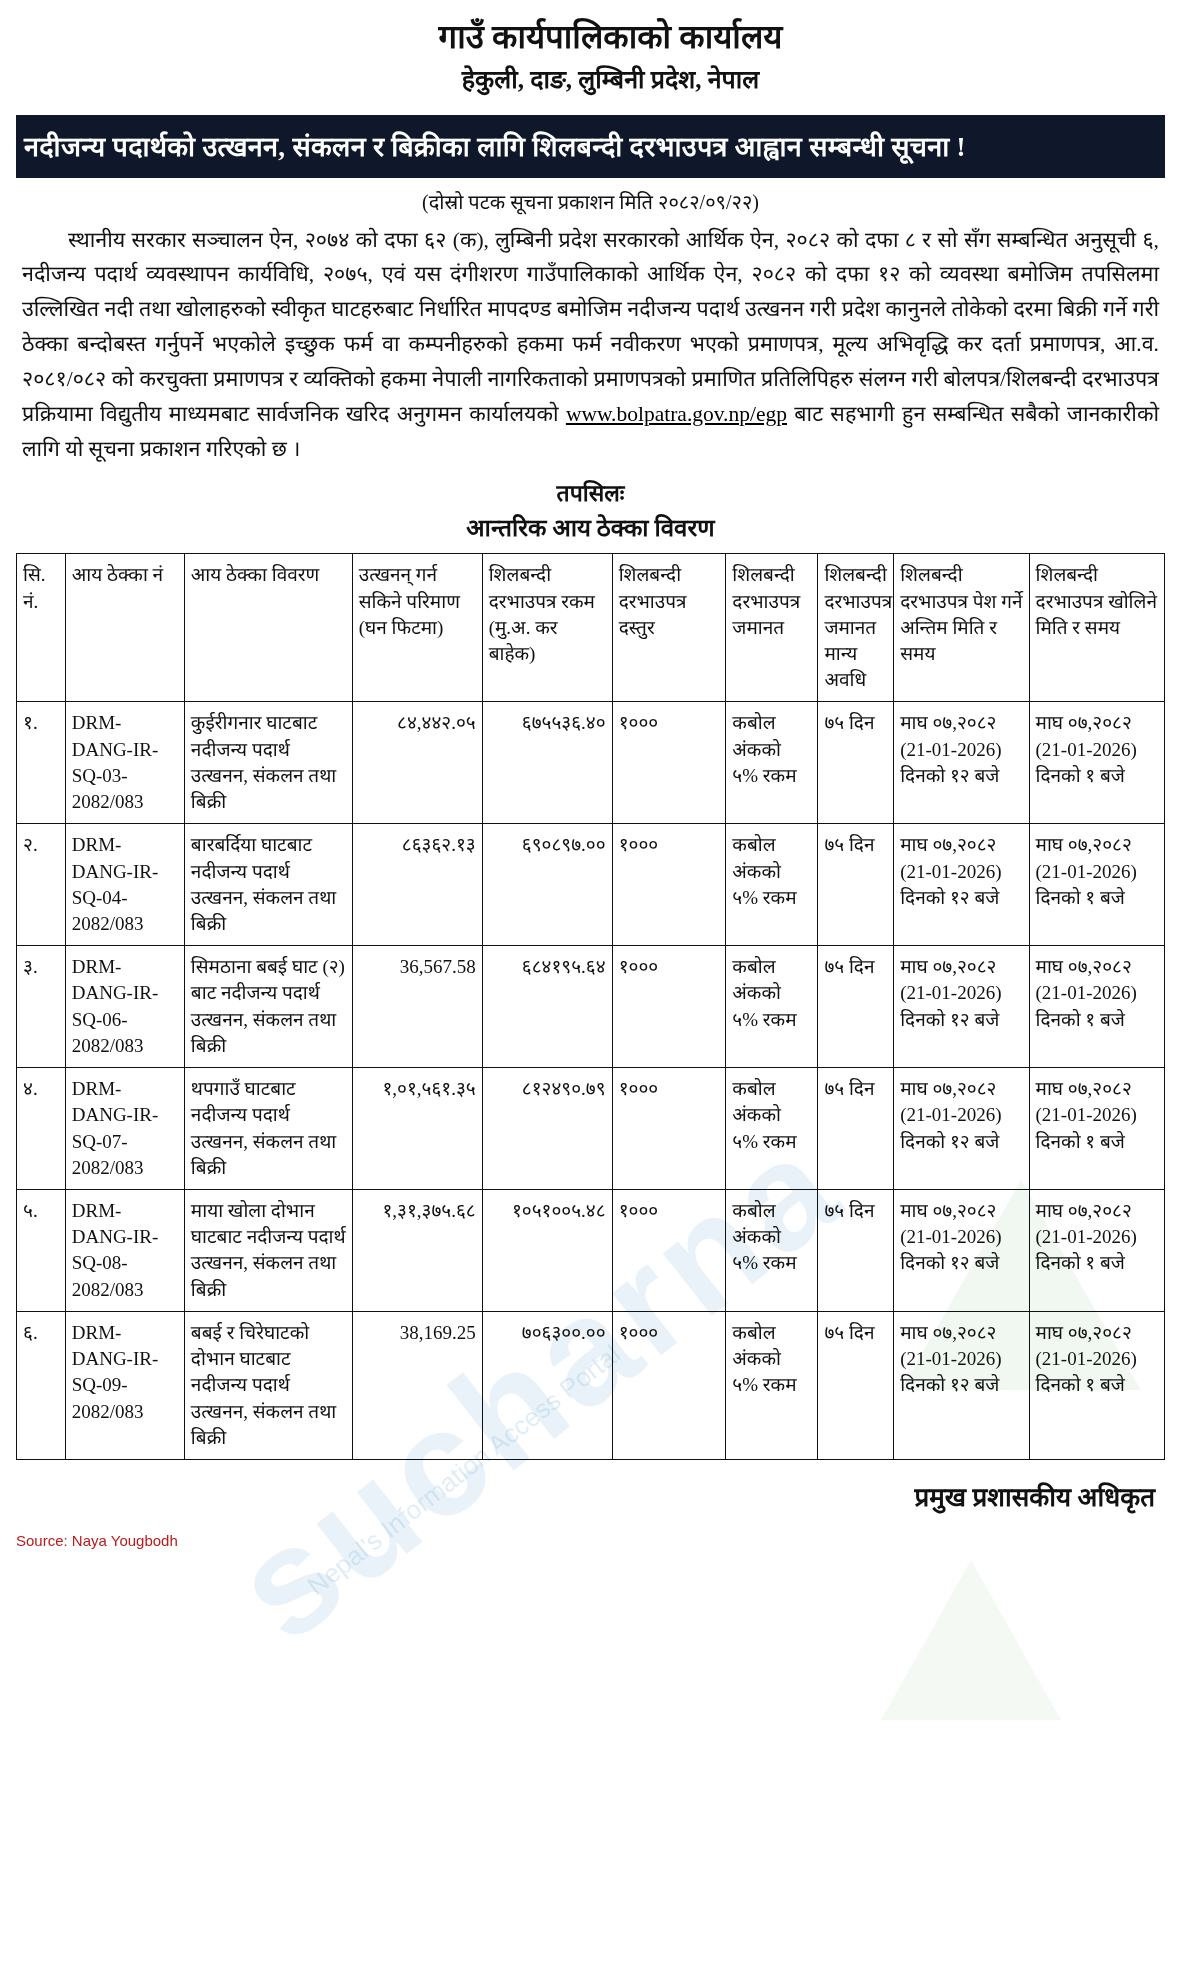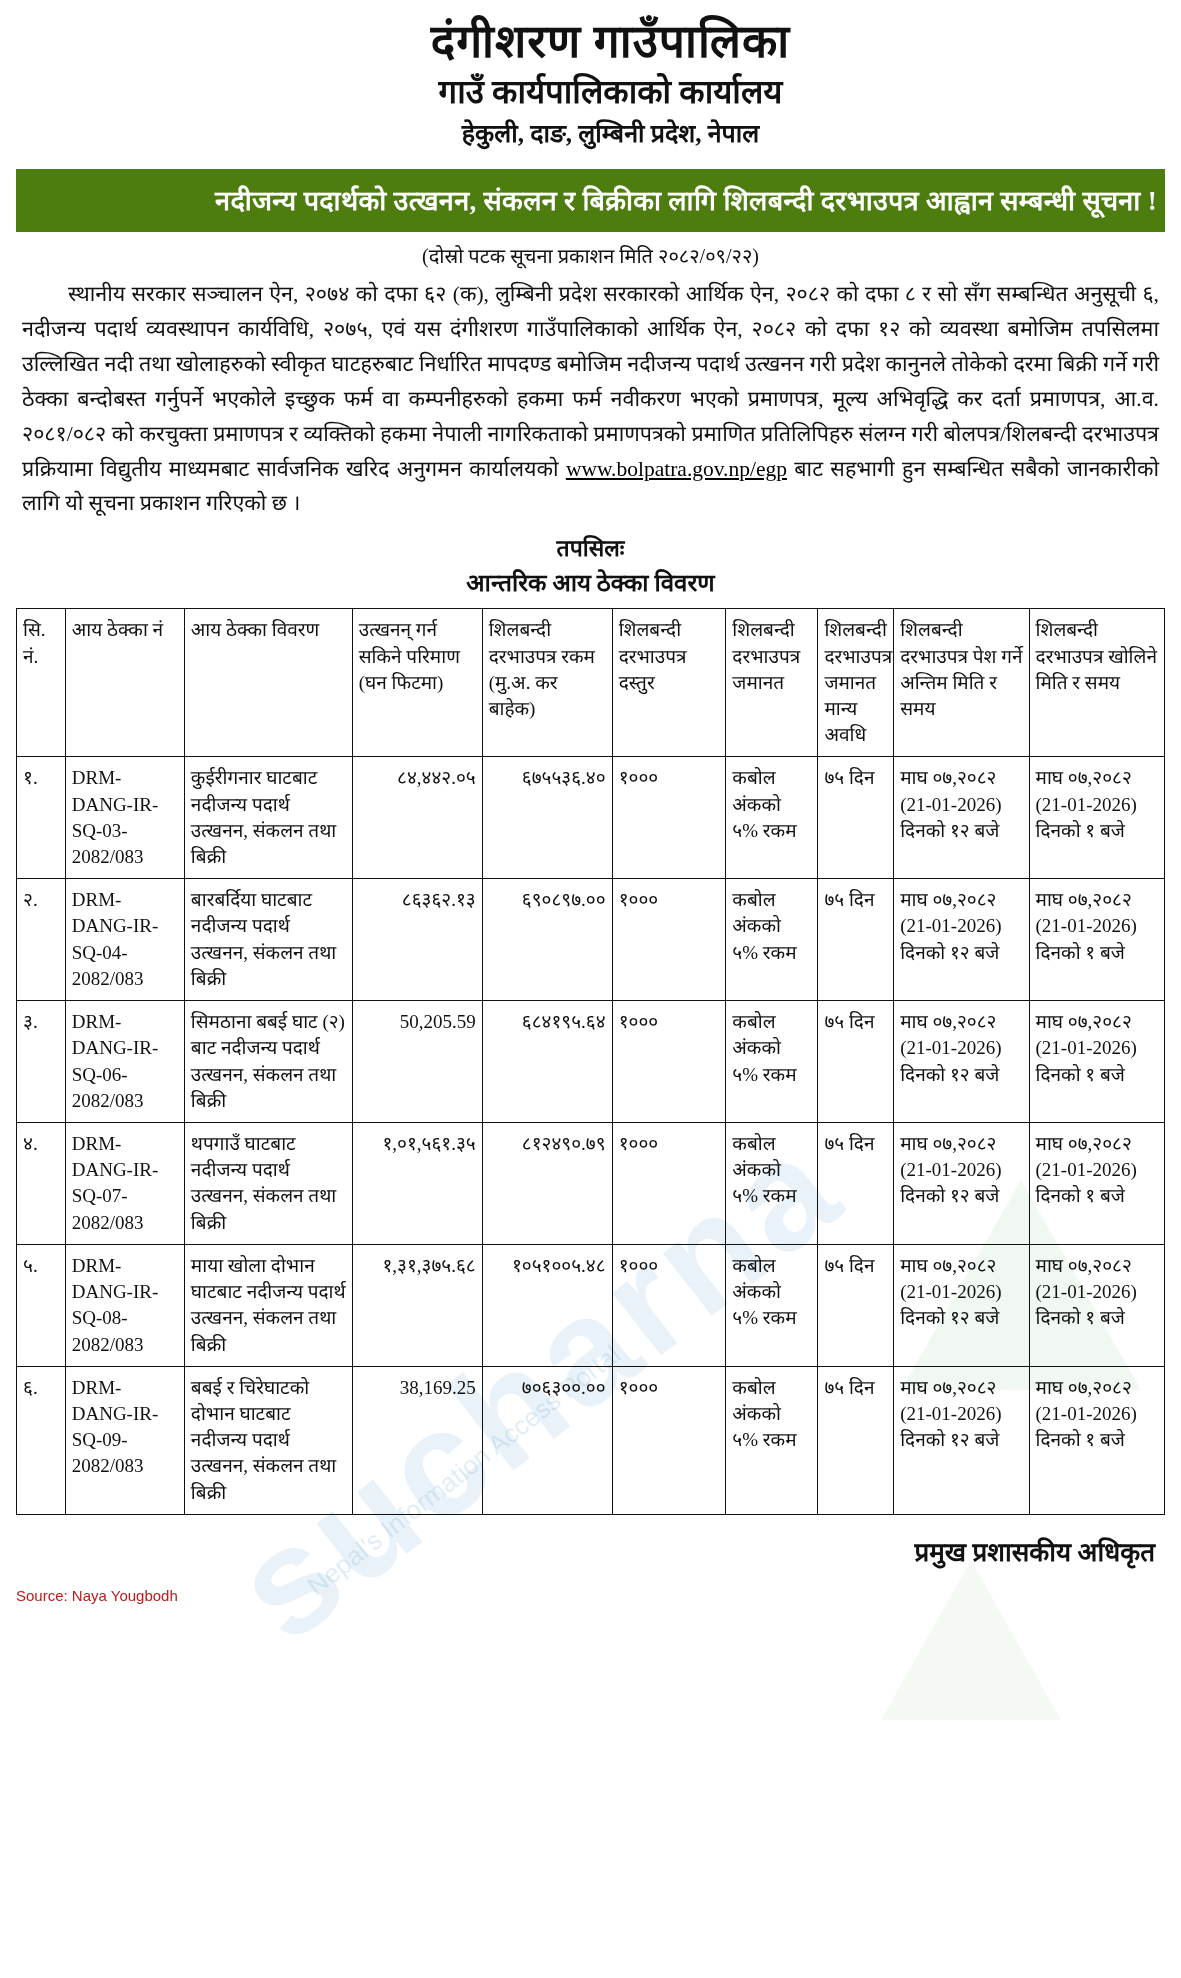--- a/index.html
+++ b/index.html
@@ -106,23 +106,23 @@
     margin-top: 4px;
   }
   .org-addr {
     font-size: 25px;
     font-weight: bold;
     margin-top: 3px;
   }
 
   
   .title-bar {
-    background: #4d7c0f;
+    background: #0f172a;
     color: #fff;
-    text-align: right;
+    text-align: left;
     font-size: 27px;
     font-weight: bold;
     padding: 12px 8px 14px 8px;
     margin: 14px 0 0 0;
     letter-spacing: 0.3px;
   }
   .pub-date {
     text-align: center;
     font-size: 20px;
     margin: 10px 0 8px 0;
@@ -213,21 +213,20 @@
     <div class="wm-text">sucharna</div>
     <div class="wm-sub">Nepal's Information Access Portal</div>
   </div>
 
   <div class="content">
 
     <div class="header">
 
 
       <div class="header-text">
-        <div class="org-name">दंगीशरण गाउँपालिका</div>
         <div class="org-office">गाउँ कार्यपालिकाको कार्यालय</div>
         <div class="org-addr">हेकुली, दाङ, लुम्बिनी प्रदेश, नेपाल</div>
       </div>
     </div>
 
     <div class="title-bar">नदीजन्य पदार्थको उत्खनन, संकलन र बिक्रीका लागि शिलबन्दी दरभाउपत्र आह्वान सम्बन्धी सूचना !</div>
     <div class="pub-date">(दोस्रो पटक सूचना प्रकाशन मिति २०८२/०९/२२)</div>
 
     <p class="body-para"><span>स्थानीय सरकार सञ्चालन ऐन, २०७४ को दफा ६२ (क), लुम्बिनी प्रदेश सरकारको आर्थिक ऐन, २०८२ को दफा ८ र सो सँग सम्बन्धित अनुसूची ६, नदीजन्य पदार्थ व्यवस्थापन कार्यविधि, २०७५, एवं यस दंगीशरण गाउँपालिकाको आर्थिक ऐन, २०८२ को दफा १२ को व्यवस्था बमोजिम तपसिलमा उल्लिखित नदी तथा खोलाहरुको स्वीकृत घाटहरुबाट निर्धारित मापदण्ड बमोजिम नदीजन्य पदार्थ उत्खनन गरी प्रदेश कानुनले तोकेको दरमा बिक्री गर्ने गरी ठेक्का बन्दोबस्त गर्नुपर्ने भएकोले इच्छुक फर्म वा कम्पनीहरुको हकमा फर्म नवीकरण भएको प्रमाणपत्र, मूल्य अभिवृद्धि कर दर्ता प्रमाणपत्र, आ.व. २०८१/०८२ को करचुक्ता प्रमाणपत्र र व्यक्तिको हकमा नेपाली नागरिकताको प्रमाणपत्रको प्रमाणित प्रतिलिपिहरु संलग्न गरी बोलपत्र/शिलबन्दी दरभाउपत्र प्रक्रियामा विद्युतीय माध्यमबाट सार्वजनिक खरिद अनुगमन कार्यालयको </span><a href="#">www.bolpatra.gov.np/egp</a><span> बाट सहभागी हुन सम्बन्धित सबैको जानकारीको लागि यो सूचना प्रकाशन गरिएको छ ।</span></p>
 
@@ -283,21 +282,21 @@
           <td>१०००</td>
           <td>कबोल अंककाे ५% रकम</td>
           <td>७५ दिन</td>
           <td>माघ ०७,२०८२ (21-01-2026) दिनको १२ बजे</td>
           <td>माघ ०७,२०८२ (21-01-2026) दिनको १ बजे</td>
         </tr>
         <tr>
           <td class="sn">३.</td>
           <td>DRM-DANG-IR-SQ-06-2082/083</td>
           <td>सिमठाना बबई घाट (२) बाट नदीजन्य पदार्थ उत्खनन, संकलन तथा बिक्री</td>
-          <td class="num">50,205.59</td>
+          <td class="num">36,567.58</td>
           <td class="num">६८४१९५.६४</td>
           <td>१०००</td>
           <td>कबोल अंककाे ५% रकम</td>
           <td>७५ दिन</td>
           <td>माघ ०७,२०८२ (21-01-2026) दिनको १२ बजे</td>
           <td>माघ ०७,२०८२ (21-01-2026) दिनको १ बजे</td>
         </tr>
         <tr>
           <td class="sn">४.</td>
           <td>DRM-DANG-IR-SQ-07-2082/083</td>

